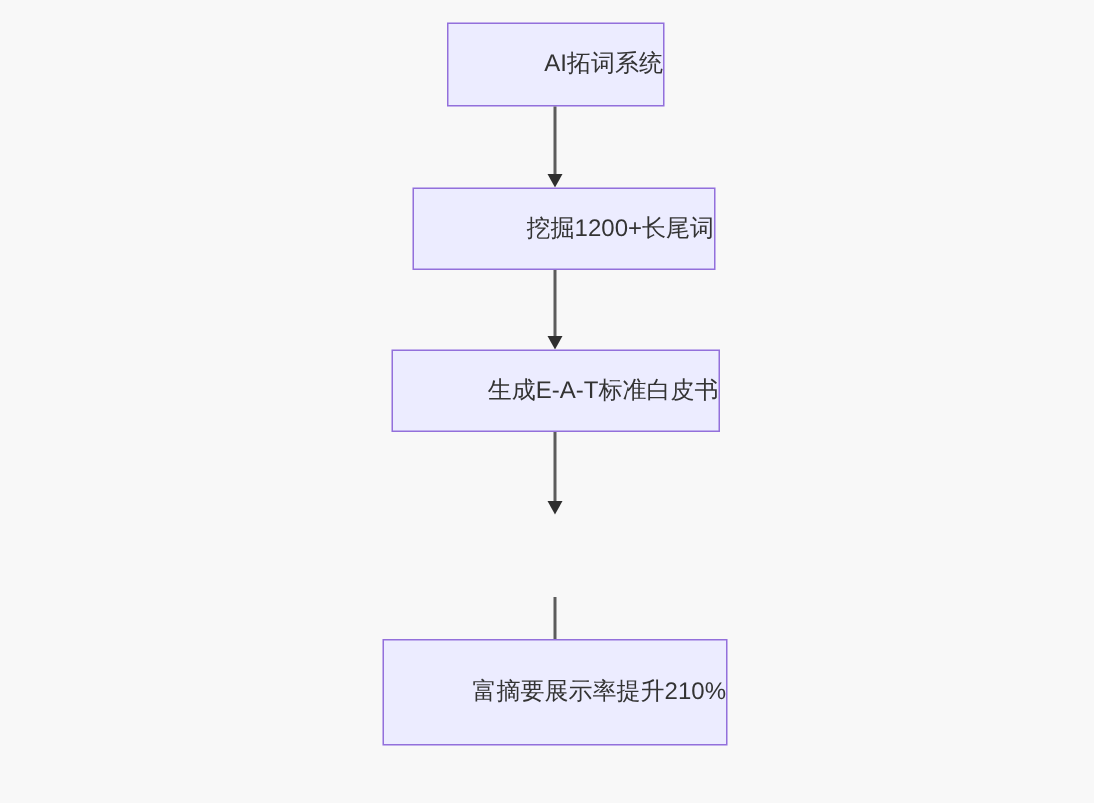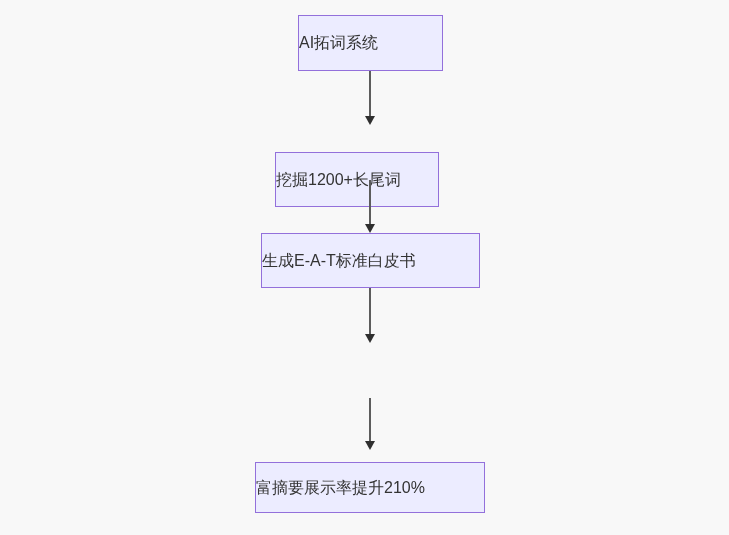--- a/index.html
+++ b/index.html
@@ -17,21 +17,21 @@
   .flow-node {
     position: absolute;
     box-sizing: border-box;
     background: #ECECFF;
     border: 1px solid #9370DB;
     color: #333333;
     font-size: 16px;
     line-height: 1.2;
     display: flex;
     align-items: center;
-    justify-content: flex-start;
+    justify-content: flex-end;
     text-align: center;
     white-space: nowrap;
   }
   .flow-arrow {
     position: absolute;
     width: 12px;
     left: 364px;
   }
   .arrow-line {
     position: absolute;
@@ -61,21 +61,21 @@
 
   <div class="flow-node" style="left:298px; top:15px; width:145px; height:56px;">
     <span>AI拓词系统</span>
   </div>
 
   <div class="flow-arrow" style="top:71px; height:54px;">
     <span class="arrow-line"></span>
     <span class="arrow-head"></span>
   </div>
 
-  <div class="flow-node" style="left:275px; top:125px; width:164px; height:55px;margin-top:27px;">
+  <div class="flow-node" style="left:275px; top:125px; width:202px; height:55px;">
     <span>挖掘1200+长尾词</span>
   </div>
 
   <div class="flow-arrow" style="top:180px; height:53px;">
     <span class="arrow-line"></span>
     <span class="arrow-head"></span>
   </div>
 
   <div class="flow-node" style="left:261px; top:233px; width:219px; height:55px;">
     <span>生成E-A-T标准白皮书</span>
@@ -85,17 +85,17 @@
     <span class="arrow-line"></span>
     <span class="arrow-head"></span>
   </div>
 
 
   <div class="flow-arrow" style="top:398px; height:52px;">
     <span class="arrow-line"></span>
     <span class="arrow-head"></span>
   </div>
 
-  <div class="flow-node" style="left:255px; top:462px; width:230px; height:51px;">
+  <div class="flow-node" style="left:255px; top:426px; width:230px; height:71px;">
     <span>富摘要展示率提升210%</span>
   </div>
 
 </div>
 
 </body></html>

